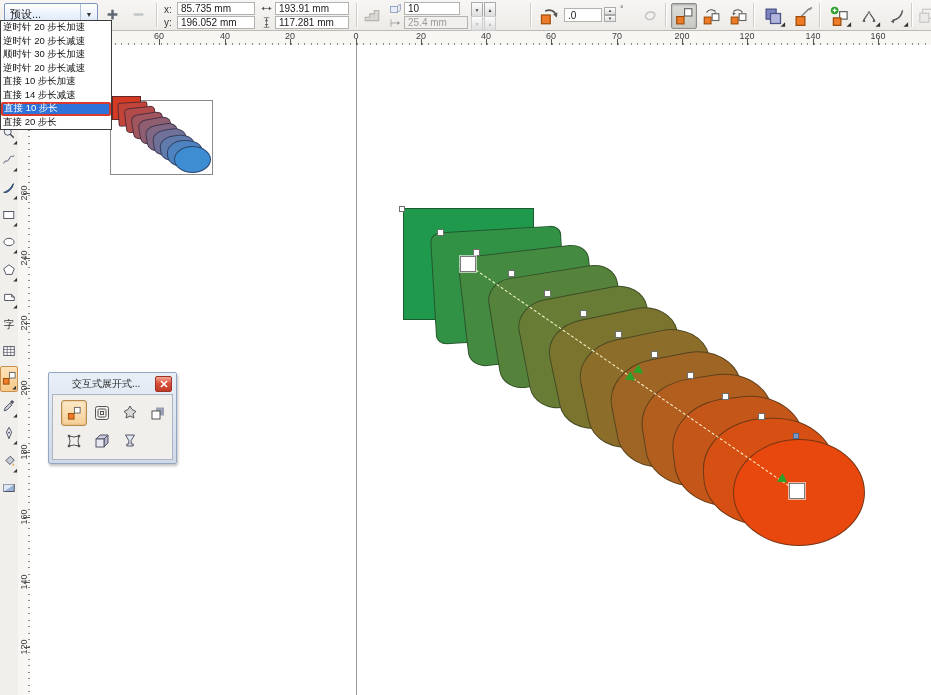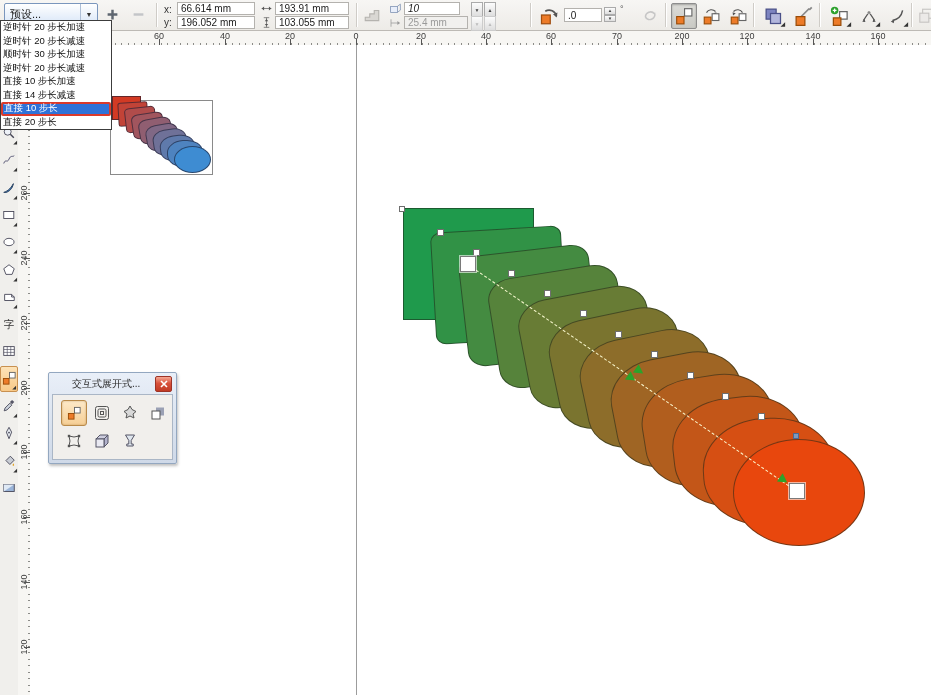--- a/index.html
+++ b/index.html
@@ -81,61 +81,61 @@
     <div class="pbtn" style="left:129px;top:6px;width:18px;height:17px;">
         <span>
           <svg width="13" height="13" viewBox="0 0 16 16" fill="none">
             <rect x="2" y="6.5" width="12" height="3" fill="#c3c5c8"></rect>
           </svg>
         </span>
       </div>
     <div class="sep" style="left:156px;"></div>
 
     <span class="flabel" style="left:164px;top:4px;">x:</span>
-    <div class="fld" style="left:177px;top:2px;width:78px;height:13px;">66.614 mm</div>
+    <div class="fld" style="left:177px;top:2px;width:78px;height:13px;">85.735 mm</div>
     <span class="flabel" style="left:164px;top:17px;">y:</span>
     <div class="fld" style="left:177px;top:16px;width:78px;height:13px;">196.052 mm</div>
 
     <div class="pbtn" style="left:259px;top:2px;width:14px;height:13px;">
         <span>
           <svg width="13" height="11" viewBox="0 0 16 16" fill="none">
             <path d="M1 8h14" stroke="#555"></path>
             <path d="M1 8l3.5-3v6zM15 8l-3.5-3v6z" fill="#555"></path>
           </svg>
         </span>
       </div>
     <div class="fld" style="left:275px;top:2px;width:74px;height:13px;">193.91 mm</div>
     <div class="pbtn" style="left:259px;top:16px;width:14px;height:13px;">
         <span>
           <svg width="11" height="13" viewBox="0 0 16 16" fill="none">
             <path d="M8 1v14M4 1h8M4 15h8" stroke="#555"></path>
             <path d="M8 3L5.5 6h5zM8 13l-2.5-3h5z" fill="#555"></path>
           </svg>
         </span>
       </div>
-    <div class="fld" style="left:275px;top:16px;width:74px;height:13px;">103.055 mm</div>
+    <div class="fld" style="left:275px;top:16px;width:74px;height:13px;">117.281 mm</div>
 
     <div class="sep" style="left:356px;"></div>
     <div class="pbtn" style="left:362px;top:5px;width:20px;height:20px;">
         <span>
           <svg width="18" height="18" viewBox="0 0 16 16" fill="none">
             <path d="M2 13v-3h4V7h4V4h4v9z" fill="#d9d7d3" stroke="#b5b3af"></path>
           </svg>
         </span>
       </div>
 
     <div class="pbtn" style="left:388px;top:2px;width:14px;height:13px;">
         <span>
           <svg width="13" height="12" viewBox="0 0 16 16" fill="none">
             <rect x="1.5" y="4.5" width="9" height="8" stroke="#7a8db0" fill="#e8eefa"></rect>
             <path d="M10.5 4.5l4-3v8l-4 3" stroke="#7a8db0"></path>
           </svg>
         </span>
       </div>
-    <div class="fld" style="left:404px;top:2px;width:56px;height:13px;font-style:italic;">10</div>
+    <div class="fld" style="left:404px;top:2px;width:56px;height:13px;">10</div>
     <div class="spinh" style="left:470px;top:2px;">
         <span class="sb">▼</span>
         <span class="sb">▲</span>
       </div>
     <div class="pbtn" style="left:388px;top:16px;width:14px;height:13px;">
         <span>
           <svg width="13" height="12" viewBox="0 0 16 16" fill="none">
             <path d="M2 3v10M2 8h11" stroke="#999"></path>
             <path d="M14 8l-3.5-2.8v5.6z" fill="#999"></path>
           </svg>

